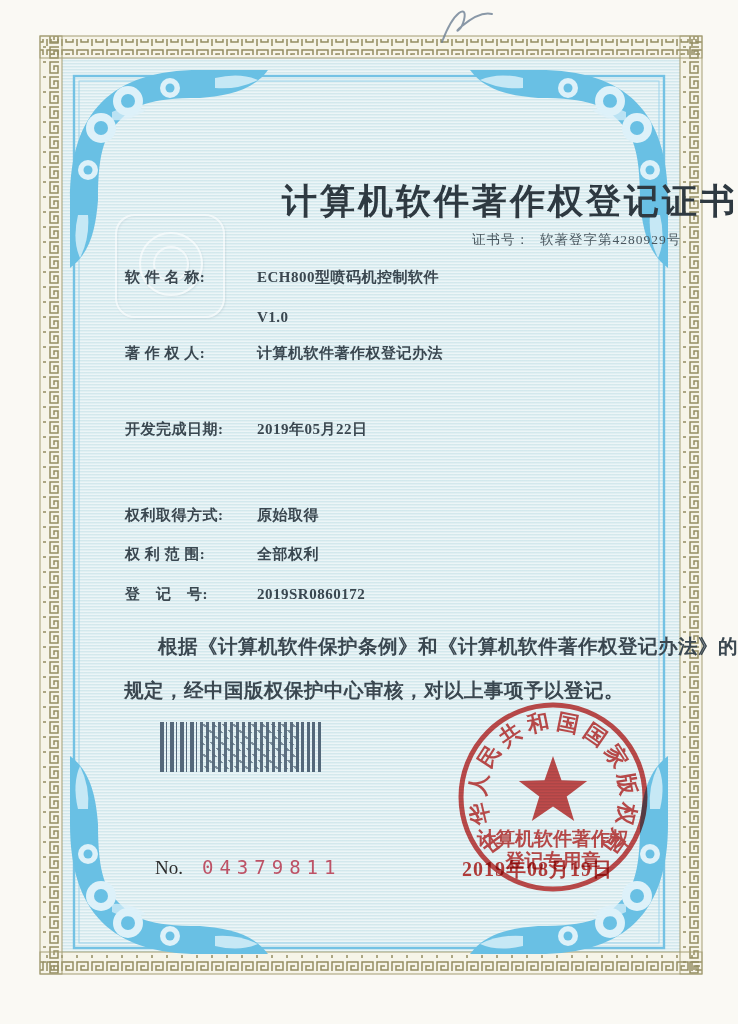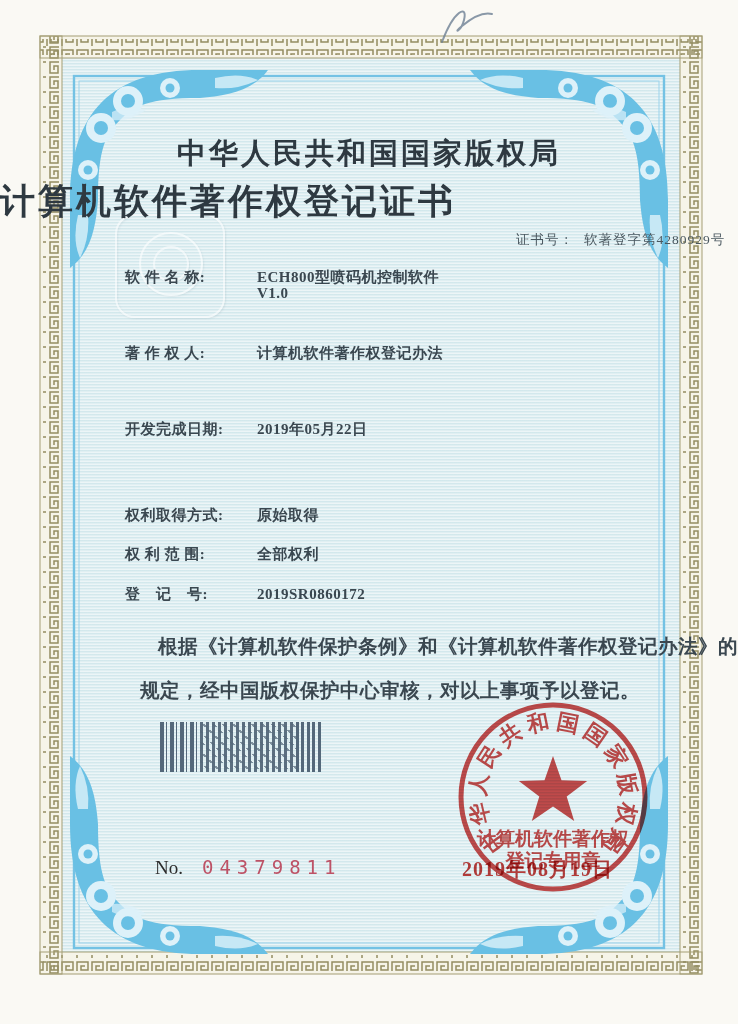--- a/index.html
+++ b/index.html
@@ -9,29 +9,29 @@
   .content-bg{
     position:absolute;left:60px;top:56px;width:642px;height:898px;
     background:
       repeating-linear-gradient(180deg, rgba(255,255,255,.38) 0 1px, rgba(165,208,218,.22) 1px 2px, rgba(224,240,243,0) 2px 3px),
       #e0eff2;
   }
   .frame-svg{position:absolute;left:0;top:0;}
   
   .t{position:absolute;color:#36424b;}
   .authority{top:134px;left:0;width:100%;text-align:center;font-size:29px;font-weight:bold;letter-spacing:3px;color:#2e3941;}
-  .cert-title{top:178px;left:0;width:100%;text-align:left;font-size:35px;font-weight:bold;letter-spacing:3px;color:#2e3941;}
+  .cert-title{top:178px;left:0;width:100%;text-align:right;font-size:35px;font-weight:bold;letter-spacing:3px;color:#2e3941;}
   .certno{top:231px;left:472px;font-size:13.5px;color:#49575f;letter-spacing:1px;}
-  .certno .lbl{margin-right:10px;margin-left:44px;}
+  .certno .lbl{margin-right:10px;}
   .row{left:125px;font-size:15px;font-weight:600;letter-spacing:.5px;color:#3a4750;white-space:nowrap;}
   .row .lbl{display:inline-block;width:132px;}
-  .r1{top:268px}.r1b{top:285px;left:257px}.r2{top:344px}.r3{top:420px}.r4{top:459px}
+  .r1{top:268px}.r1b{top:309px;left:257px}.r2{top:344px}.r3{top:420px}.r4{top:459px}
   .r5{top:506px}.r6{top:545px}.r7{top:585px}
   .statement{font-size:19.5px;font-weight:600;color:#3a4750;letter-spacing:.5px;white-space:nowrap;text-align:center;}
-  .s1{top:633px;left:158px}.s2{top:677px;left:140px}
+  .s1{top:633px;left:158px}.s2{top:677px;left:124px}
   
   .barcode{position:absolute;left:160px;top:722px;width:168px;height:50px;display:flex;}
   .bc-left{width:40px;height:100%;
     background:repeating-linear-gradient(90deg,#51ririd 0,#516475 0);
     background:repeating-linear-gradient(90deg,#54687a 0 4px,rgba(224,240,243,.1) 4px 6px,#54687a 6px 7px,rgba(224,240,243,.1) 7px 10px);}
   .bc-mid{width:96px;height:100%;
     background:
       repeating-linear-gradient(90deg,rgba(84,104,122,.95) 0 3px,transparent 3px 6px),
       repeating-linear-gradient(0deg,rgba(224,240,243,.95) 0 3px,transparent 3px 6px),
       repeating-linear-gradient(45deg,rgba(84,104,122,.7) 0 2px,transparent 2px 7px);}
@@ -114,21 +114,20 @@
 
   <svg class="scribble-svg" width="90" height="50" aria-hidden="true">
     <path d="M14 42 C 26 10, 40 4, 36 20 C 33 32, 24 34, 34 26 C 46 16, 56 12, 64 14" fill="none" stroke="#6d8093" stroke-width="2" stroke-linecap="round" opacity=".8"></path>
   </svg>
 
   <div class="emboss">
     <div class="inner-circle"></div>
     <div class="inner-circle2"></div>
   </div>
 
-  <div class="t authority">中华人民共和国国家版权局</div>
   <div class="t cert-title">计算机软件著作权登记证书</div>
 
   <div class="t certno">
     <span class="lbl">证书号：</span><span>软著登字第4280929号</span>
   </div>
 
   <div class="t row r1">
     <span class="lbl">软 件 名 称:</span><span>ECH800型喷码机控制软件</span>
   </div>
   <div class="t row r1b">V1.0</div>

